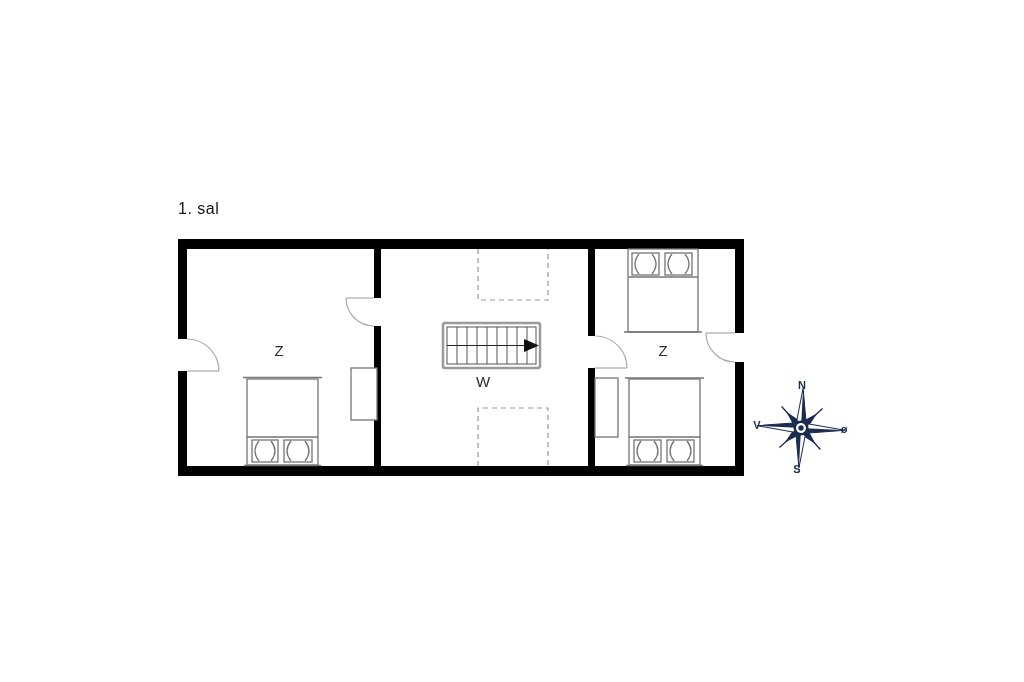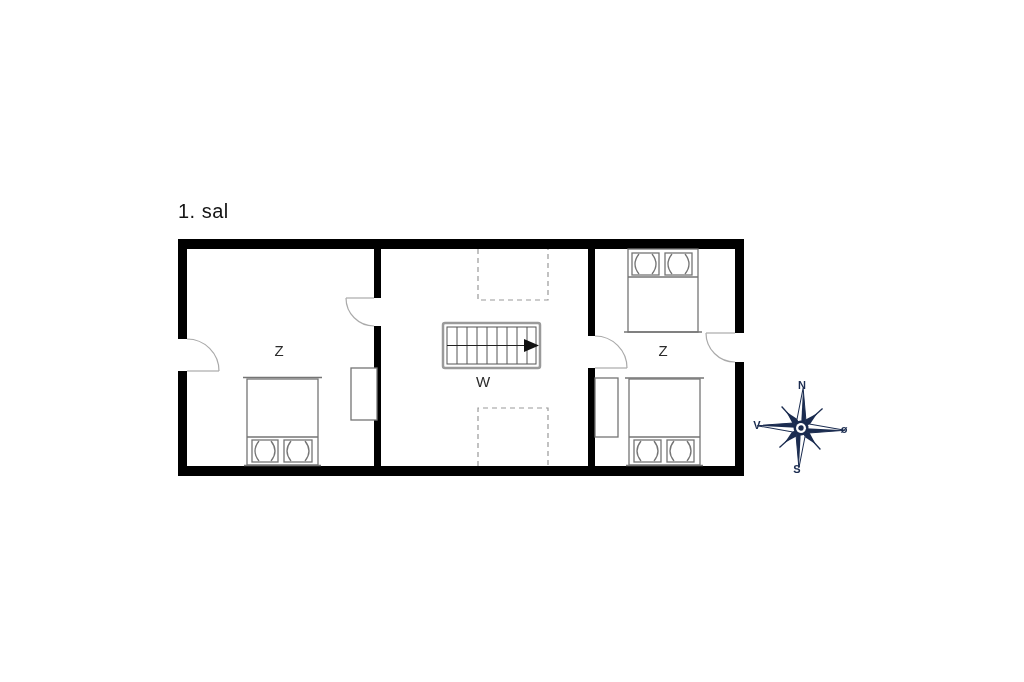--- a/index.html
+++ b/index.html
@@ -1,19 +1,19 @@
 <!DOCTYPE html>
 <html><head>
 <meta charset="utf-8">
 <style>
   html,body{margin:0;padding:0;background:#ffffff;}
   body{width:1024px;height:682px;position:relative;overflow:hidden;
        font-family:"Liberation Sans", sans-serif;}
   .stage{position:absolute;left:0;top:0;width:1024px;height:682px;}
-  .floor-title{position:absolute;left:178px;top:200px;font-size:20px;
+  .floor-title{position:absolute;left:178px;top:200px;font-size:16px;
                color:#141414;letter-spacing:0.5px;}
   svg{position:absolute;left:0;top:0;}
   .room-label{font-size:15px;fill:#2b2b2b;}
   .compass-label{font-size:11px;font-weight:bold;fill:#1b2c50;}
 </style>
 </head>
 <body>
 
 <div class="stage">
 

